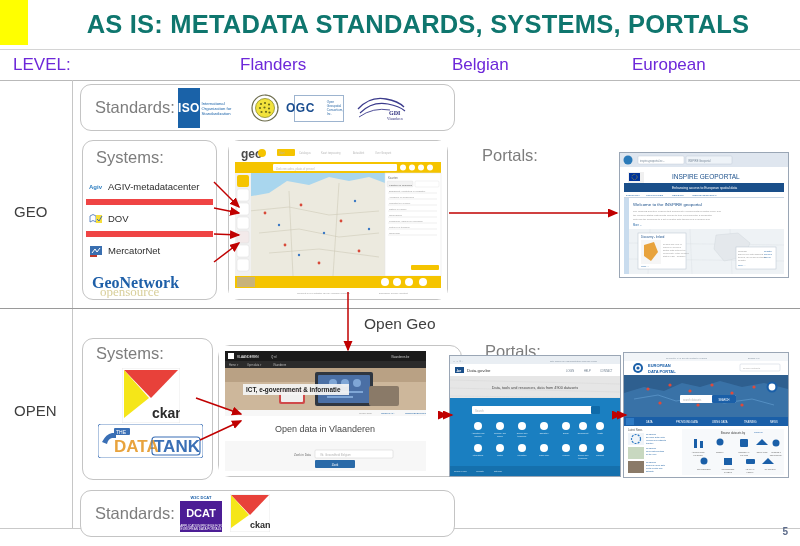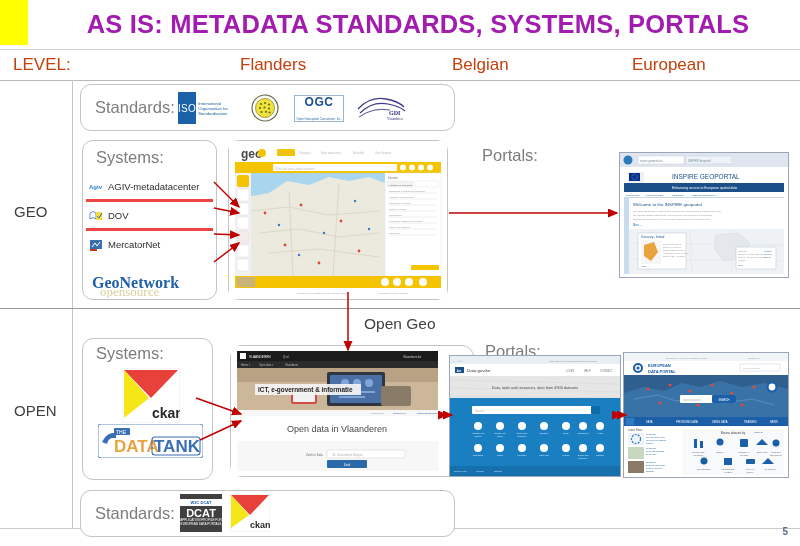--- a/index.html
+++ b/index.html
@@ -15,30 +15,30 @@
 
   
   .yellow-bar{
     position:absolute;left:0;top:0;width:28px;height:45px;
     background:#FFFF00;
   }
   .slide-title{
     position:absolute;left:48px;top:2px;width:740px;height:44px;
     display:flex;align-items:center;justify-content:center;
     font-size:25.5px;font-weight:bold;letter-spacing:.2px;
-    color:#a21caf;white-space:nowrap;
+    color:#0f766e;white-space:nowrap;
   }
 
   
   .col-head-row{
     position:absolute;left:0;top:50px;width:800px;height:30px;
   }
   .col-head{
     position:absolute;top:0;height:30px;display:flex;align-items:center;
-    font-size:17px;color:#c2410c;
+    font-size:17px;color:#6d28d9;
   }
   .ch-level{left:13px;}
   .ch-flanders{left:240px;}
   .ch-belgian{left:452px;}
   .ch-european{left:632px;}
 
   
   .hr{position:absolute;background:#b9b9b9;height:1px;left:0;width:800px;}
   .hr-top{top:49px;background:#d4d4d4;}
   .hr-head{top:80px;}
@@ -66,21 +66,21 @@
   .geo-std-box{left:80px;top:84px;width:375px;height:47px;}
   .geo-std-label{left:95px;top:98px;}
   .geo-std-logos{position:absolute;left:178px;top:89px;height:38px;display:flex;align-items:center;gap:12px;}
 
   
   .geo-sys-box{left:82px;top:140px;width:135px;height:160px;}
   .geo-sys-label{left:96px;top:148px;}
   .sys-list{position:absolute;left:86px;top:173px;width:127px;}
   .sys-item{
     position:relative;height:26px;display:flex;align-items:center;gap:4px;
-    border-top:3px solid #ef4444;background:#ffffff;padding-left:3px;
+    border-top:6px solid #ef4444;background:#ffffff;padding-left:3px;
     font-size:9.5px;color:#2d2d2d;white-space:nowrap;
   }
   .sys-item.first{border-top:none;}
   .sys-item.highlight{background:#ebebeb;border:1px solid #c9c9c9;box-sizing:border-box;}
   .sys-ico{width:15px;height:13px;flex:0 0 15px;display:block;}
 
   .geonetwork{position:absolute;left:88px;top:272px;width:124px;height:26px;}
 
   
   .geo-view-box{left:228px;top:140px;width:220px;height:160px;}
@@ -88,50 +88,50 @@
   .geo-portal-label{left:482px;top:146px;}
   
   .inspire-box{position:absolute;left:619px;top:152px;width:170px;height:126px;
      border:1px solid #9aa6b5;background:#ffffff;box-sizing:border-box;}
 
   
   .open-sys-box{left:82px;top:338px;width:131px;height:142px;}
   .open-sys-label{left:96px;top:344px;}
 
   
-  .open-view-box{left:230px;top:345px;width:244px;height:132px;border-radius:12px;}
+  .open-view-box{left:218px;top:345px;width:244px;height:132px;border-radius:12px;}
   .open-portal-label{left:485px;top:342px;}
   .begov-box{position:absolute;left:449px;top:355px;width:172px;height:122px;
      border:1px solid #9aa6b5;background:#fff;box-sizing:border-box;}
   .edp-box{position:absolute;left:623px;top:352px;width:166px;height:126px;
      border:1px solid #9aa6b5;background:#fff;box-sizing:border-box;}
 
   
   .open-std-box{left:80px;top:490px;width:375px;height:47px;}
   .open-std-label{left:95px;top:504px;}
   .open-std-logos{position:absolute;left:180px;top:493px;height:40px;display:flex;align-items:center;gap:8px;}
 
   
   .opengeo-label{position:absolute;left:364px;top:315px;font-size:15.5px;color:#404040;}
 
   .page-num{position:absolute;right:12px;top:526px;font-size:10px;color:#5c6b8a;font-weight:bold;}
 
   svg.overlay{position:absolute;left:0;top:0;width:800px;height:546px;pointer-events:none;}
 
   
   .logo-iso{width:58px;height:26px;display:flex;align-items:center;background:#fff;}
-  .iso-blue{width:24px;height:32px;background:#1a62a8;color:#fff;font-size:10px;font-weight:normal;
+  .iso-blue{width:24px;height:40px;background:#1a62a8;color:#fff;font-size:12px;font-weight:bold;
      display:flex;align-items:center;justify-content:center;letter-spacing:.3px;}
   .iso-txt{font-size:4.2px;line-height:5px;color:#1a62a8;padding-left:2px;}
   .logo-ogc{width:48px;height:25px;border:1px solid #9db4cf;background:#fff;
-     display:flex;flex-direction:column;align-items:center;justify-content:space-between;}
+     display:flex;flex-direction:row;align-items:center;justify-content:flex-end;gap:12px;}
   .ogc-main{font-size:12px;font-weight:bold;color:#1a4d8f;letter-spacing:.5px;line-height:12px;}
   .ogc-sub{font-size:3px;color:#2f6ba8;}
-  .logo-dcat{width:42px;height:38px;background:#404040;color:#fff;
-     display:flex;flex-direction:column;align-items:center;justify-content:center;}
+  .logo-dcat{width:42px;height:38px;background:#4c1d95;color:#fff;
+     display:flex;flex-direction:column;align-items:center;justify-content:space-between;}
   .dcat-top{width:42px;height:7px;background:#fff;display:flex;align-items:center;justify-content:center;}
   .dcat-w3c{font-size:4px;font-weight:bold;color:#1a5fa8;}
   .dcat-big{font-size:11px;font-weight:bold;line-height:12px;margin-top:1px;}
   .dcat-small{font-size:3.1px;line-height:3.6px;text-align:center;}
 </style>
 </head>
 <body>
 
 <div class="slide">
 

